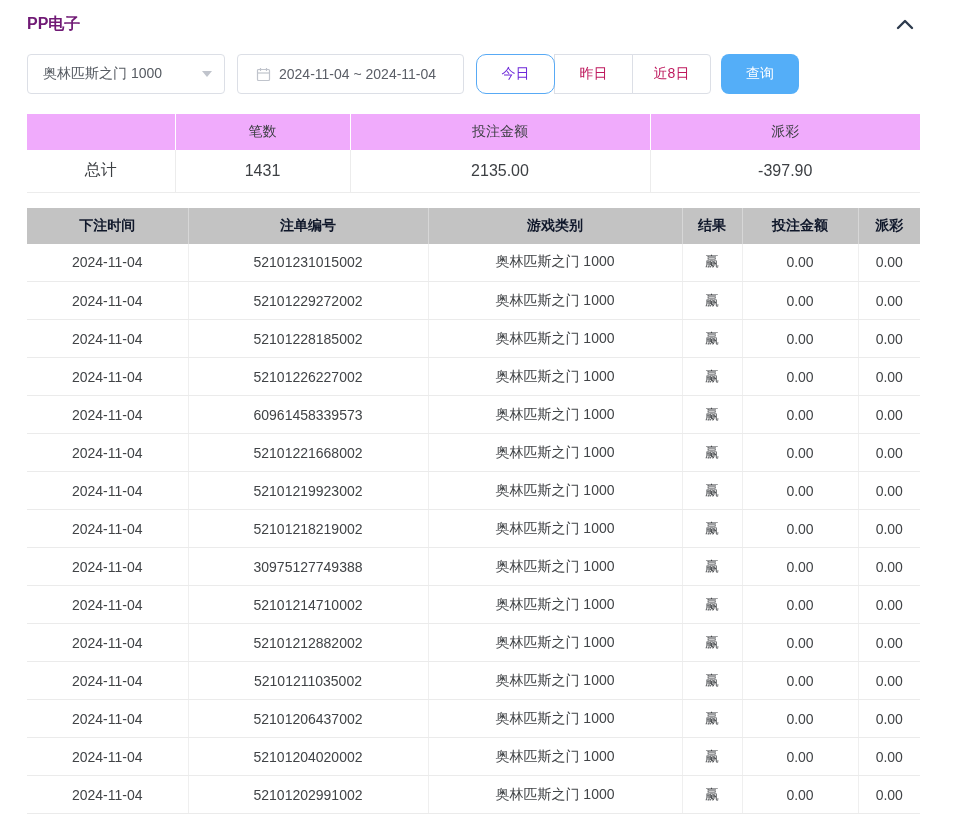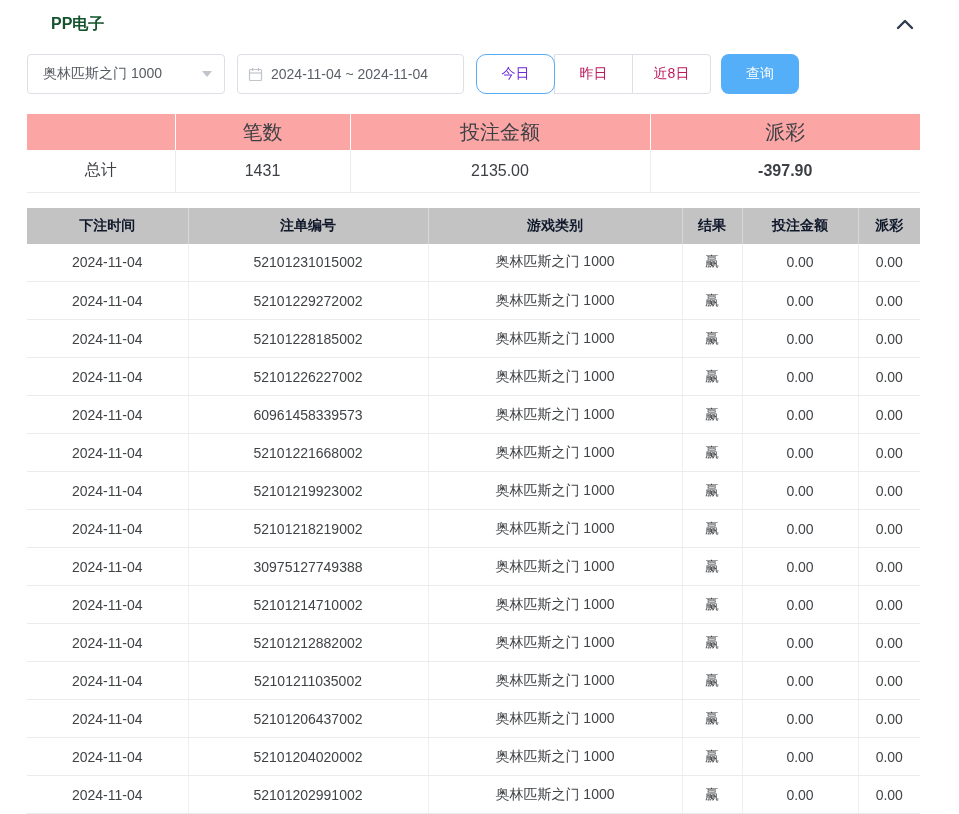--- a/index.html
+++ b/index.html
@@ -2,54 +2,54 @@
 <html><head>
 <meta charset="utf-8">
 <style>
   * { margin:0; padding:0; box-sizing:border-box; }
   html,body { width:959px; height:814px; background:#fff; overflow:hidden;
               font-family:"Liberation Sans","DejaVu Sans",sans-serif; }
   .panel { padding:12px 39px 0 27px; }
 
   
   .panel-head { display:flex; justify-content:space-between; align-items:center; height:24px; }
-  .panel-title { font-size:16px; font-weight:bold; color:#14532d;margin-left:24px; }
+  .panel-title { font-size:16px; font-weight:bold; color:#701a75; }
   .collapse-btn { width:22px; height:22px; display:flex; align-items:center; justify-content:center;
                   cursor:pointer; background:none; border:none; margin-right:4px; }
 
   
   .filters { display:flex; align-items:center; margin-top:18px; height:40px; }
   .select-box { width:198px; height:40px; border:1px solid #dcdfe6; border-radius:4px;
                 display:flex; align-items:center; padding:0 12px 0 15px; cursor:pointer; background:#fff; }
   .select-value { font-size:14px; color:#555a61; flex:1; }
   .select-caret { width:0; height:0; border-left:5px solid transparent; border-right:5px solid transparent;
                   border-top:6px solid #c0c4cc; }
   .date-box { width:227px; height:40px; border:1px solid #dcdfe6; border-radius:4px;
-              display:flex; align-items:center; padding:0 10px 0 10px; margin-left:12px; cursor:pointer; background:#fff; }
+              display:flex; align-items:center; padding:0 10px 0 18px; margin-left:12px; cursor:pointer; background:#fff; }
   .date-box svg { flex:0 0 auto; margin-right:8px; }
   .date-value { font-size:14px; color:#5a5e66; white-space:nowrap; }
   .range-group { display:flex; margin-left:12px; }
   .range-btn { width:79px; height:40px; background:#fff; border:1px solid #dcdfe6; color:#be185d;
                font-size:14px; cursor:pointer; margin-left:-1px; position:relative; }
   .range-btn:first-child { margin-left:0; border-radius:4px 0 0 4px; }
   .range-btn:last-child { border-radius:0 4px 4px 0; }
   .range-btn.active { border-color:#58aaf5; color:#6d28d9; z-index:2;border-radius:10px; }
   .search-btn { width:78px; height:40px; margin-left:10px; background:#54aef8; border:none;
                 border-radius:8px; color:#fff; font-size:14px; cursor:pointer; }
 
   
   table { border-collapse:collapse; table-layout:fixed; }
   .summary-table { width:893px; margin-top:20px; }
-  .summary-table th { height:36px; background:#fca5a5; font-weight:normal; font-size:20px; color:#3c3f43;
+  .summary-table th { height:36px; background:#f0abfc; font-weight:normal; font-size:14px; color:#3c3f43;
                       text-align:center; border-right:1px solid #fff; }
   .summary-table th:last-child { border-right:none; }
   .summary-table td { height:42px; background:#fff; font-size:16px; color:#3c3f43; text-align:center;
                       border-right:1px solid #ececec; border-bottom:1px solid #ececec; }
   .summary-table td:last-child { border-right:none; }
-  .neg { color:#f56c6c;font-weight:bold; }
+  .neg { color:#f56c6c; }
 
   
   .records-table { width:893px; margin-top:15px; }
   .records-table th { height:36px; background:#c3c3c3; color:#0f172a; font-size:14px; font-weight:bold;
                       text-align:center; border-right:1px solid #d7d7d7; }
   .records-table th:last-child { border-right:none; }
   .records-table td { height:38px; background:#fff; font-size:14px; color:#404346; text-align:center;
                       border-right:1px solid #efefef; border-bottom:1px solid #ebebeb; white-space:nowrap; }
   .records-table td:last-child { border-right:none; }
 </style>

